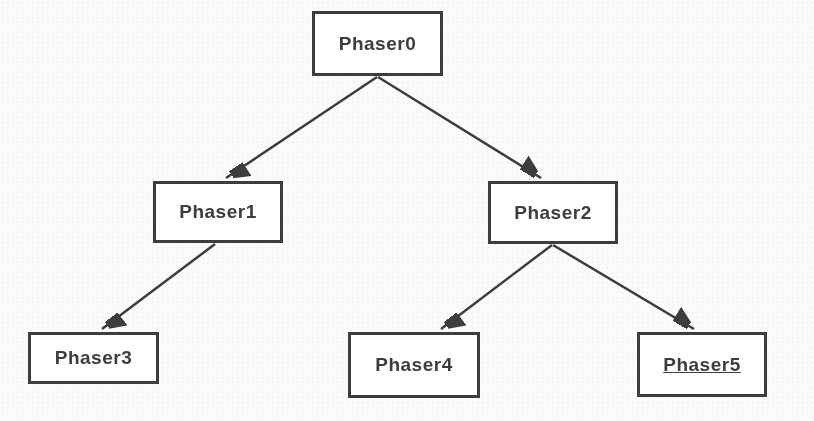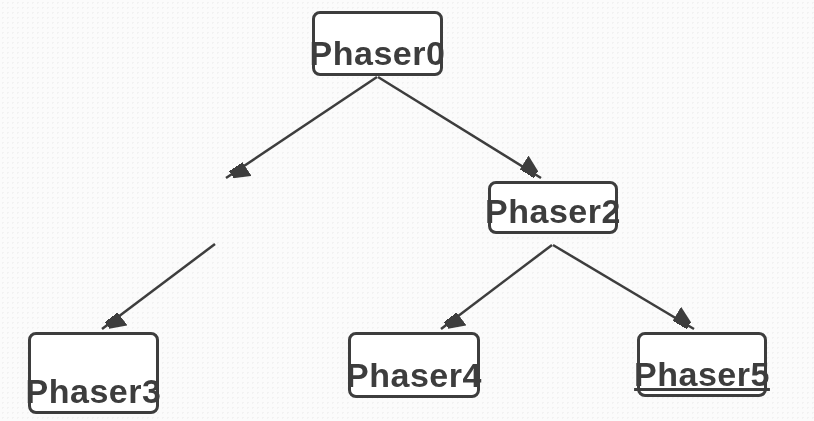--- a/index.html
+++ b/index.html
@@ -22,33 +22,33 @@
     top: 0;
     width: 814px;
     height: 421px;
     pointer-events: none;
   }
   .node {
     position: absolute;
     box-sizing: border-box;
     background: #ffffff;
     border: 3px solid #3d3d3d;
-    border-radius: 8px;
+    border-radius: 0;
     display: flex;
-    align-items: flex-end;
+    align-items: center;
     justify-content: center;
     font-weight: bold;
-    font-size: 34px;
+    font-size: 19px;
     color: #3d3d3d;
     letter-spacing: 0.5px;
   }
   .node-phaser0 { left: 312px; top: 11px;  width: 131px; height: 65px; }
   .node-phaser1 { left: 153px; top: 181px; width: 130px; height: 62px; }
-  .node-phaser2 { left: 488px; top: 181px; width: 130px; height: 53px; }
-  .node-phaser3 { left: 28px;  top: 332px; width: 131px; height: 82px; }
+  .node-phaser2 { left: 488px; top: 181px; width: 130px; height: 63px; }
+  .node-phaser3 { left: 28px;  top: 332px; width: 131px; height: 52px; }
   .node-phaser4 { left: 348px; top: 332px; width: 132px; height: 66px; }
   .node-phaser5 { left: 637px; top: 332px; width: 130px; height: 65px; text-decoration: underline; }
 </style>
 </head>
 <body>
 
 <div class="canvas">
 
   <svg class="edges-layer" width="814" height="421" viewBox="0 0 814 421" xmlns="http://www.w3.org/2000/svg">
     <defs>
@@ -60,20 +60,23 @@
     <line x1="378" y1="77" x2="541" y2="178" stroke="#3d3d3d" stroke-width="2.5" marker-end="url(#arrowhead)"></line>
     <line x1="215" y1="244" x2="102" y2="329" stroke="#3d3d3d" stroke-width="2.5" marker-end="url(#arrowhead)"></line>
     <line x1="552" y1="245" x2="441" y2="329" stroke="#3d3d3d" stroke-width="2.5" marker-end="url(#arrowhead)"></line>
     <line x1="553" y1="245" x2="694" y2="329" stroke="#3d3d3d" stroke-width="2.5" marker-end="url(#arrowhead)"></line>
   </svg>
 
   <div class="node node-phaser0">
     <span>Phaser0</span>
   </div>
 
+  <div class="node node-phaser1">
+    <span>Phaser1</span>
+  </div>
 
   <div class="node node-phaser2">
     <span>Phaser2</span>
   </div>
 
   <div class="node node-phaser3">
     <span>Phaser3</span>
   </div>
 
   <div class="node node-phaser4">

